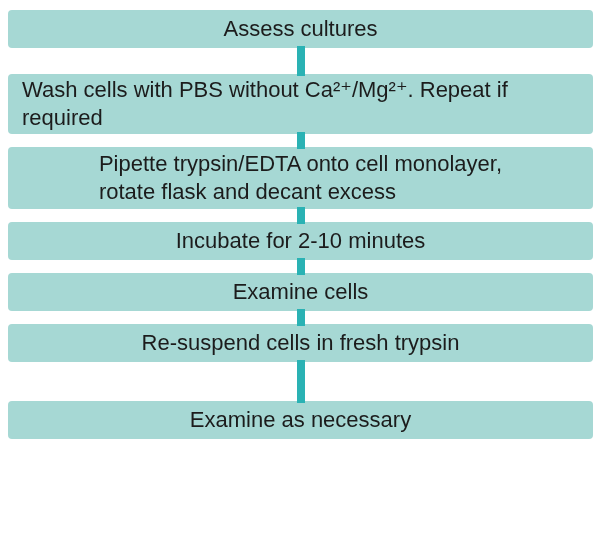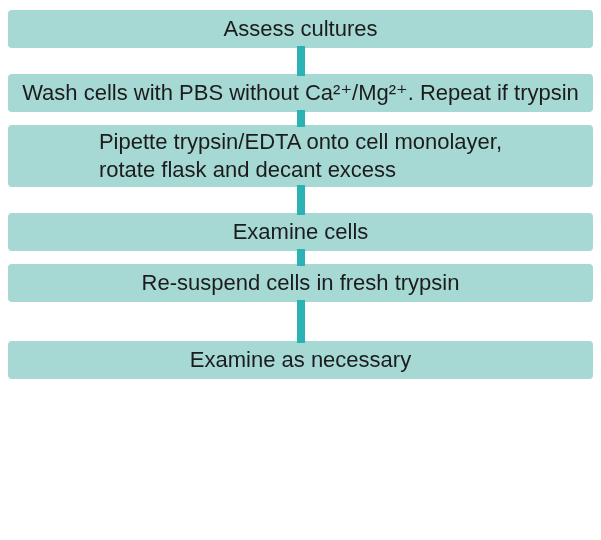--- a/index.html
+++ b/index.html
@@ -70,36 +70,39 @@
     <div class="gap">
       <div class="connector"></div>
     </div>
 
 
     <div class="gap">
       <div class="connector"></div>
     </div>
 
     <div class="box">
-      <span class="label">Wash cells with PBS without Ca²⁺/Mg²⁺. Repeat if trypsin</span>
+      <span class="label">Wash cells with PBS without Ca²⁺/Mg²⁺. Repeat if required</span>
     </div>
 
     <div class="gap">
       <div class="connector"></div>
     </div>
 
     <div class="box tall">
       <span class="label">Pipette trypsin/EDTA onto cell monolayer,
 rotate flask and decant excess</span>
     </div>
 
     <div class="gap">
       <div class="connector"></div>
     </div>
 
+    <div class="box">
+      <span class="label">Incubate for 2-10 minutes</span>
+    </div>
 
     <div class="gap">
       <div class="connector"></div>
     </div>
 
     <div class="box">
       <span class="label">Examine cells</span>
     </div>
 
     <div class="gap">

